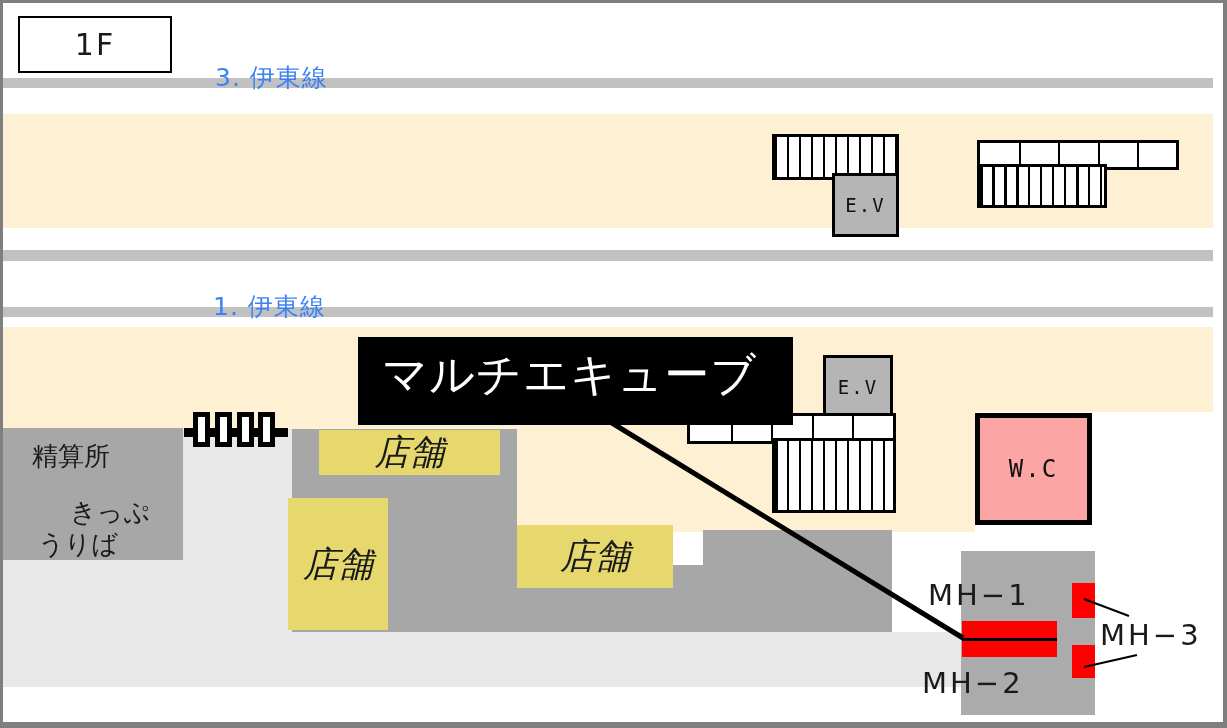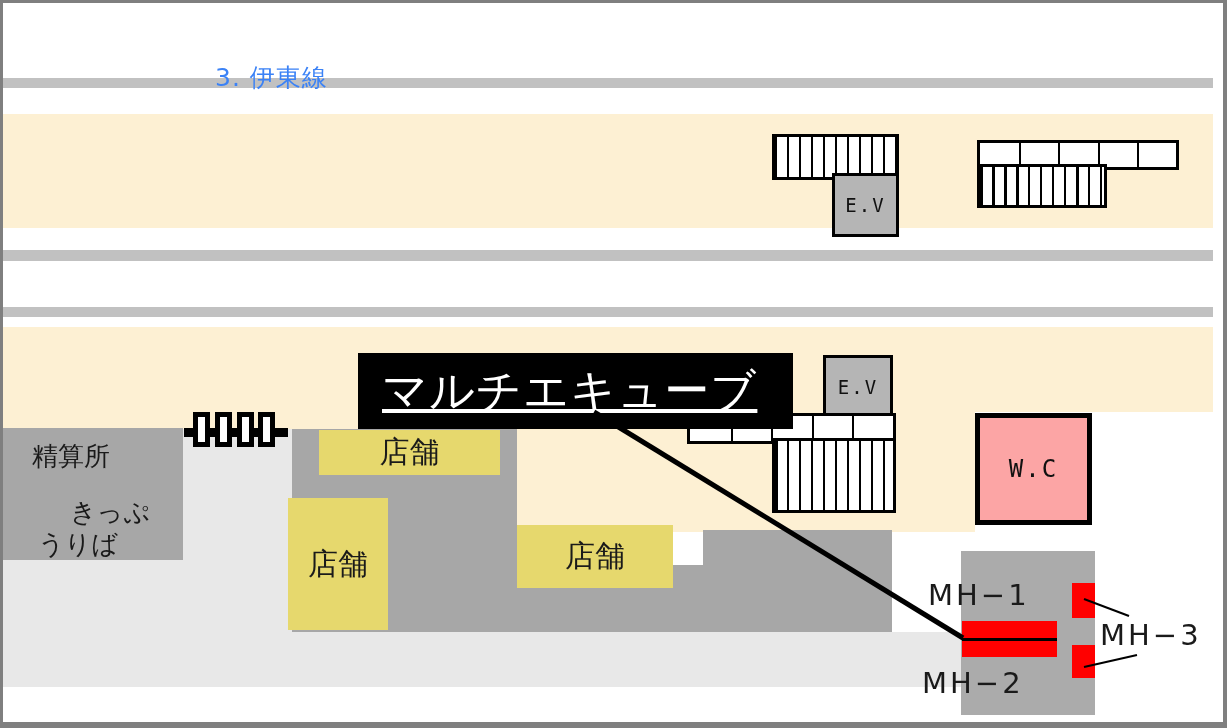--- a/index.html
+++ b/index.html
@@ -14,21 +14,21 @@
   .lgray{background:#e8e8e8;}
   .mgray{background:#a7a7a7;}
   .mhgray{background:#ababab;}
   
   .tracklabel{font-size:25px;color:#3b82f6;line-height:32px;letter-spacing:1px;white-space:nowrap;}
   .floorbox{background:#fff;border:2px solid #000;display:flex;align-items:center;justify-content:center;
             font-size:30px;color:#1a1a1a;letter-spacing:2px;}
   .banner{background:#000;color:#fff;font-size:45px;line-height:76px;padding-left:24px;
           white-space:nowrap;letter-spacing:1px;}
   .shop{background:#e6d86d;display:flex;align-items:center;justify-content:center;
-        font-size:30px;color:#1a1a1a;}
+        font-size:35px;color:#1a1a1a;font-style:italic;}
   .evbox{background:#b5b5b5;border:3px solid #000;display:flex;align-items:center;justify-content:center;
          font-size:19px;font-family:"DejaVu Sans Mono","Liberation Mono",monospace;color:#111;letter-spacing:2px;}
   .wcbox{background:#fca5a5;border:5px solid #000;display:flex;align-items:center;justify-content:center;
          font-size:24px;font-family:"DejaVu Sans Mono","Liberation Mono",monospace;color:#111;letter-spacing:2px;}
   .stairs{background:#fff;border:3px solid #000;
           background-image:repeating-linear-gradient(to right,#000 0px,#000 2.5px,transparent 2.5px,transparent 12px);}
   .cells{background:#fff;border:3px solid #000;display:grid;grid-auto-flow:column;grid-auto-columns:1fr;}
   .cells>div{border-left:2.5px solid #000;}
   .cells>div:first-child{border-left:none;}
   .gate{background:#fff;border:5px solid #000;}
@@ -105,24 +105,28 @@
   <div class="abs wcbox" style="left:975px;top:413px;width:107px;height:102px;">
     <span>W.C</span>
   </div>
 
   <div class="abs gatebar" style="left:184px;top:428px;width:104px;height:9px;"></div>
   <div class="abs gate" style="left:193px;top:412px;width:7px;height:25px;"></div>
   <div class="abs gate" style="left:215px;top:412px;width:7px;height:25px;"></div>
   <div class="abs gate" style="left:237px;top:412px;width:7px;height:25px;"></div>
   <div class="abs gate" style="left:258px;top:412px;width:7px;height:25px;"></div>
 
+  <div class="abs floorbox" style="left:18px;top:16px;width:150px;height:53px;">
+    <span>1F</span>
+  </div>
 
   <div class="abs tracklabel" style="left:215px;top:62px;">3. 伊東線</div>
+  <div class="abs tracklabel" style="left:213px;top:291px;">1. 伊東線</div>
 
-  <div class="abs banner" style="left:358px;top:353px;width:411px;height:76px;text-decoration:underline;">
+  <div class="abs banner" style="left:358px;top:337px;width:411px;height:88px;">
     <span>マルチエキューブ</span>
   </div>
 
   <div class="abs red" style="left:962px;top:621px;width:95px;height:36px;">
     <div style="position:absolute;left:0;top:17px;width:95px;height:2.5px;background:#000;"></div>
   </div>
   <div class="abs red" style="left:1072px;top:583px;width:23px;height:35px;"></div>
   <div class="abs red" style="left:1072px;top:645px;width:23px;height:33px;"></div>
 
   <div class="abs mh" style="left:928px;top:578px;">MH−1</div>

